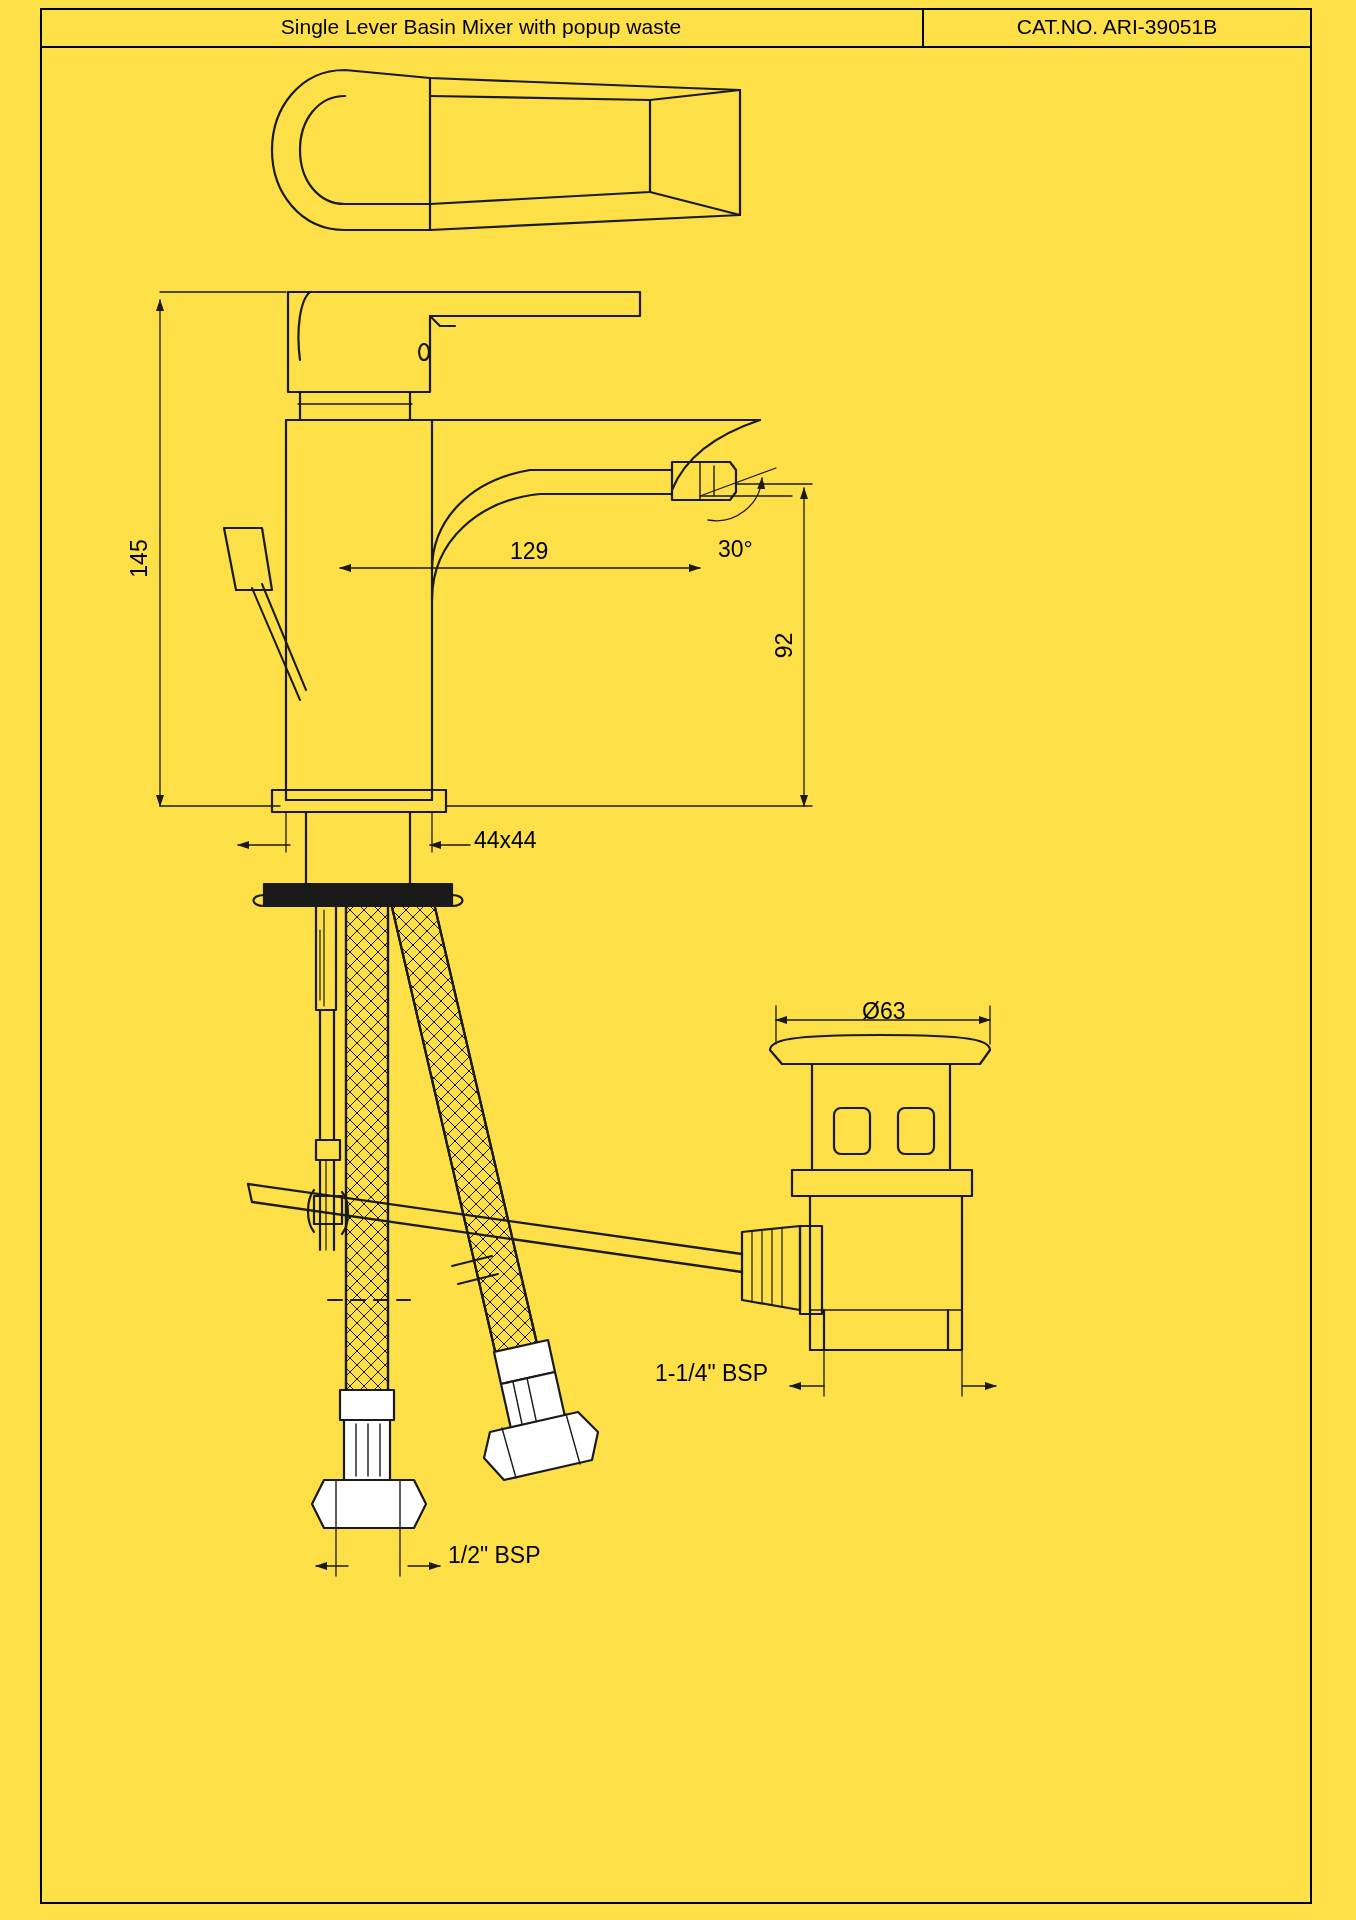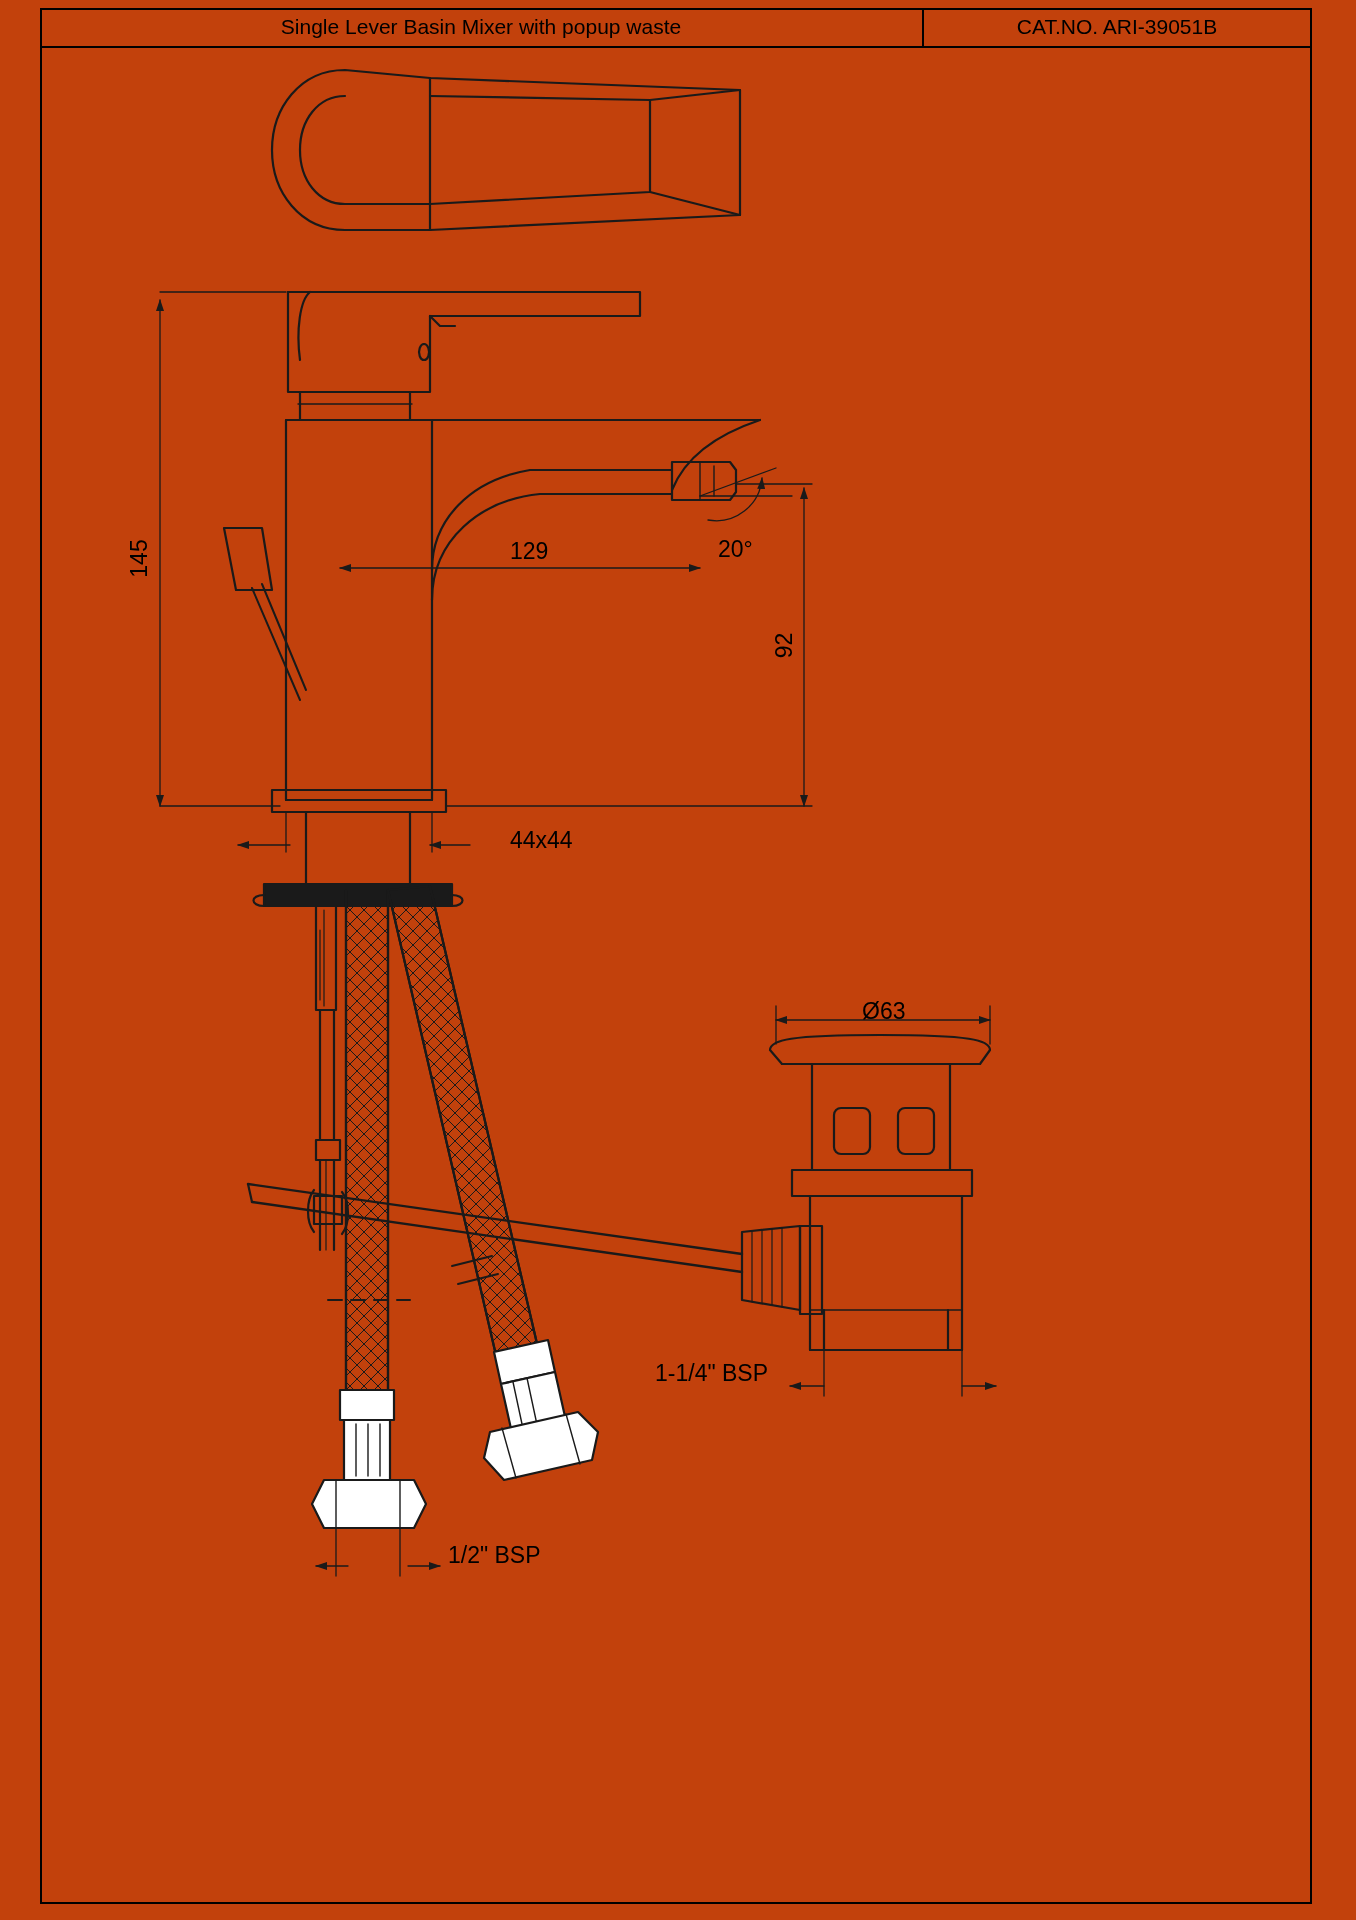--- a/index.html
+++ b/index.html
@@ -7,21 +7,21 @@
     padding: 0;
     background: #ffffff;
   }
   body {
     font-family: "Liberation Sans", sans-serif;
   }
   #page {
     position: relative;
     width: 1356px;
     height: 1920px;
-    background: #c2410c;
+    background: #fde047;
     overflow: hidden;
     text-decoration: underline;
   }
   .frame {
     position: absolute;
     left: 40px;
     top: 8px;
     width: 1272px;
     height: 1896px;
     border: 2px solid #000;
@@ -262,25 +262,25 @@
         <path d="M336,1528 L336,1576"></path>
         <path d="M400,1528 L400,1576"></path>
       </g>
     </g>
   </svg>
 
   <div class="dim-label rot90" style="left:120px; top:545px;">145</div>
 
   <div class="dim-label" style="left:510px; top:538px;">129</div>
 
-  <div class="dim-label" style="left:718px; top:536px;">20°</div>
+  <div class="dim-label" style="left:718px; top:536px;">30°</div>
 
   <div class="dim-label rot90" style="left:772px; top:632px;">92</div>
 
-  <div class="dim-label" style="left:474px; top:827px;margin-left:36px;">44x44</div>
+  <div class="dim-label" style="left:474px; top:827px;">44x44</div>
 
   <div class="dim-label" style="left:862px; top:992px;margin-top:6px;">Ø63</div>
 
   <div class="dim-label" style="left:655px; top:1360px;">1-1/4" BSP</div>
 
   <div class="dim-label" style="left:448px; top:1542px;">1/2" BSP</div>
 
 </div>
 
 </body></html>

